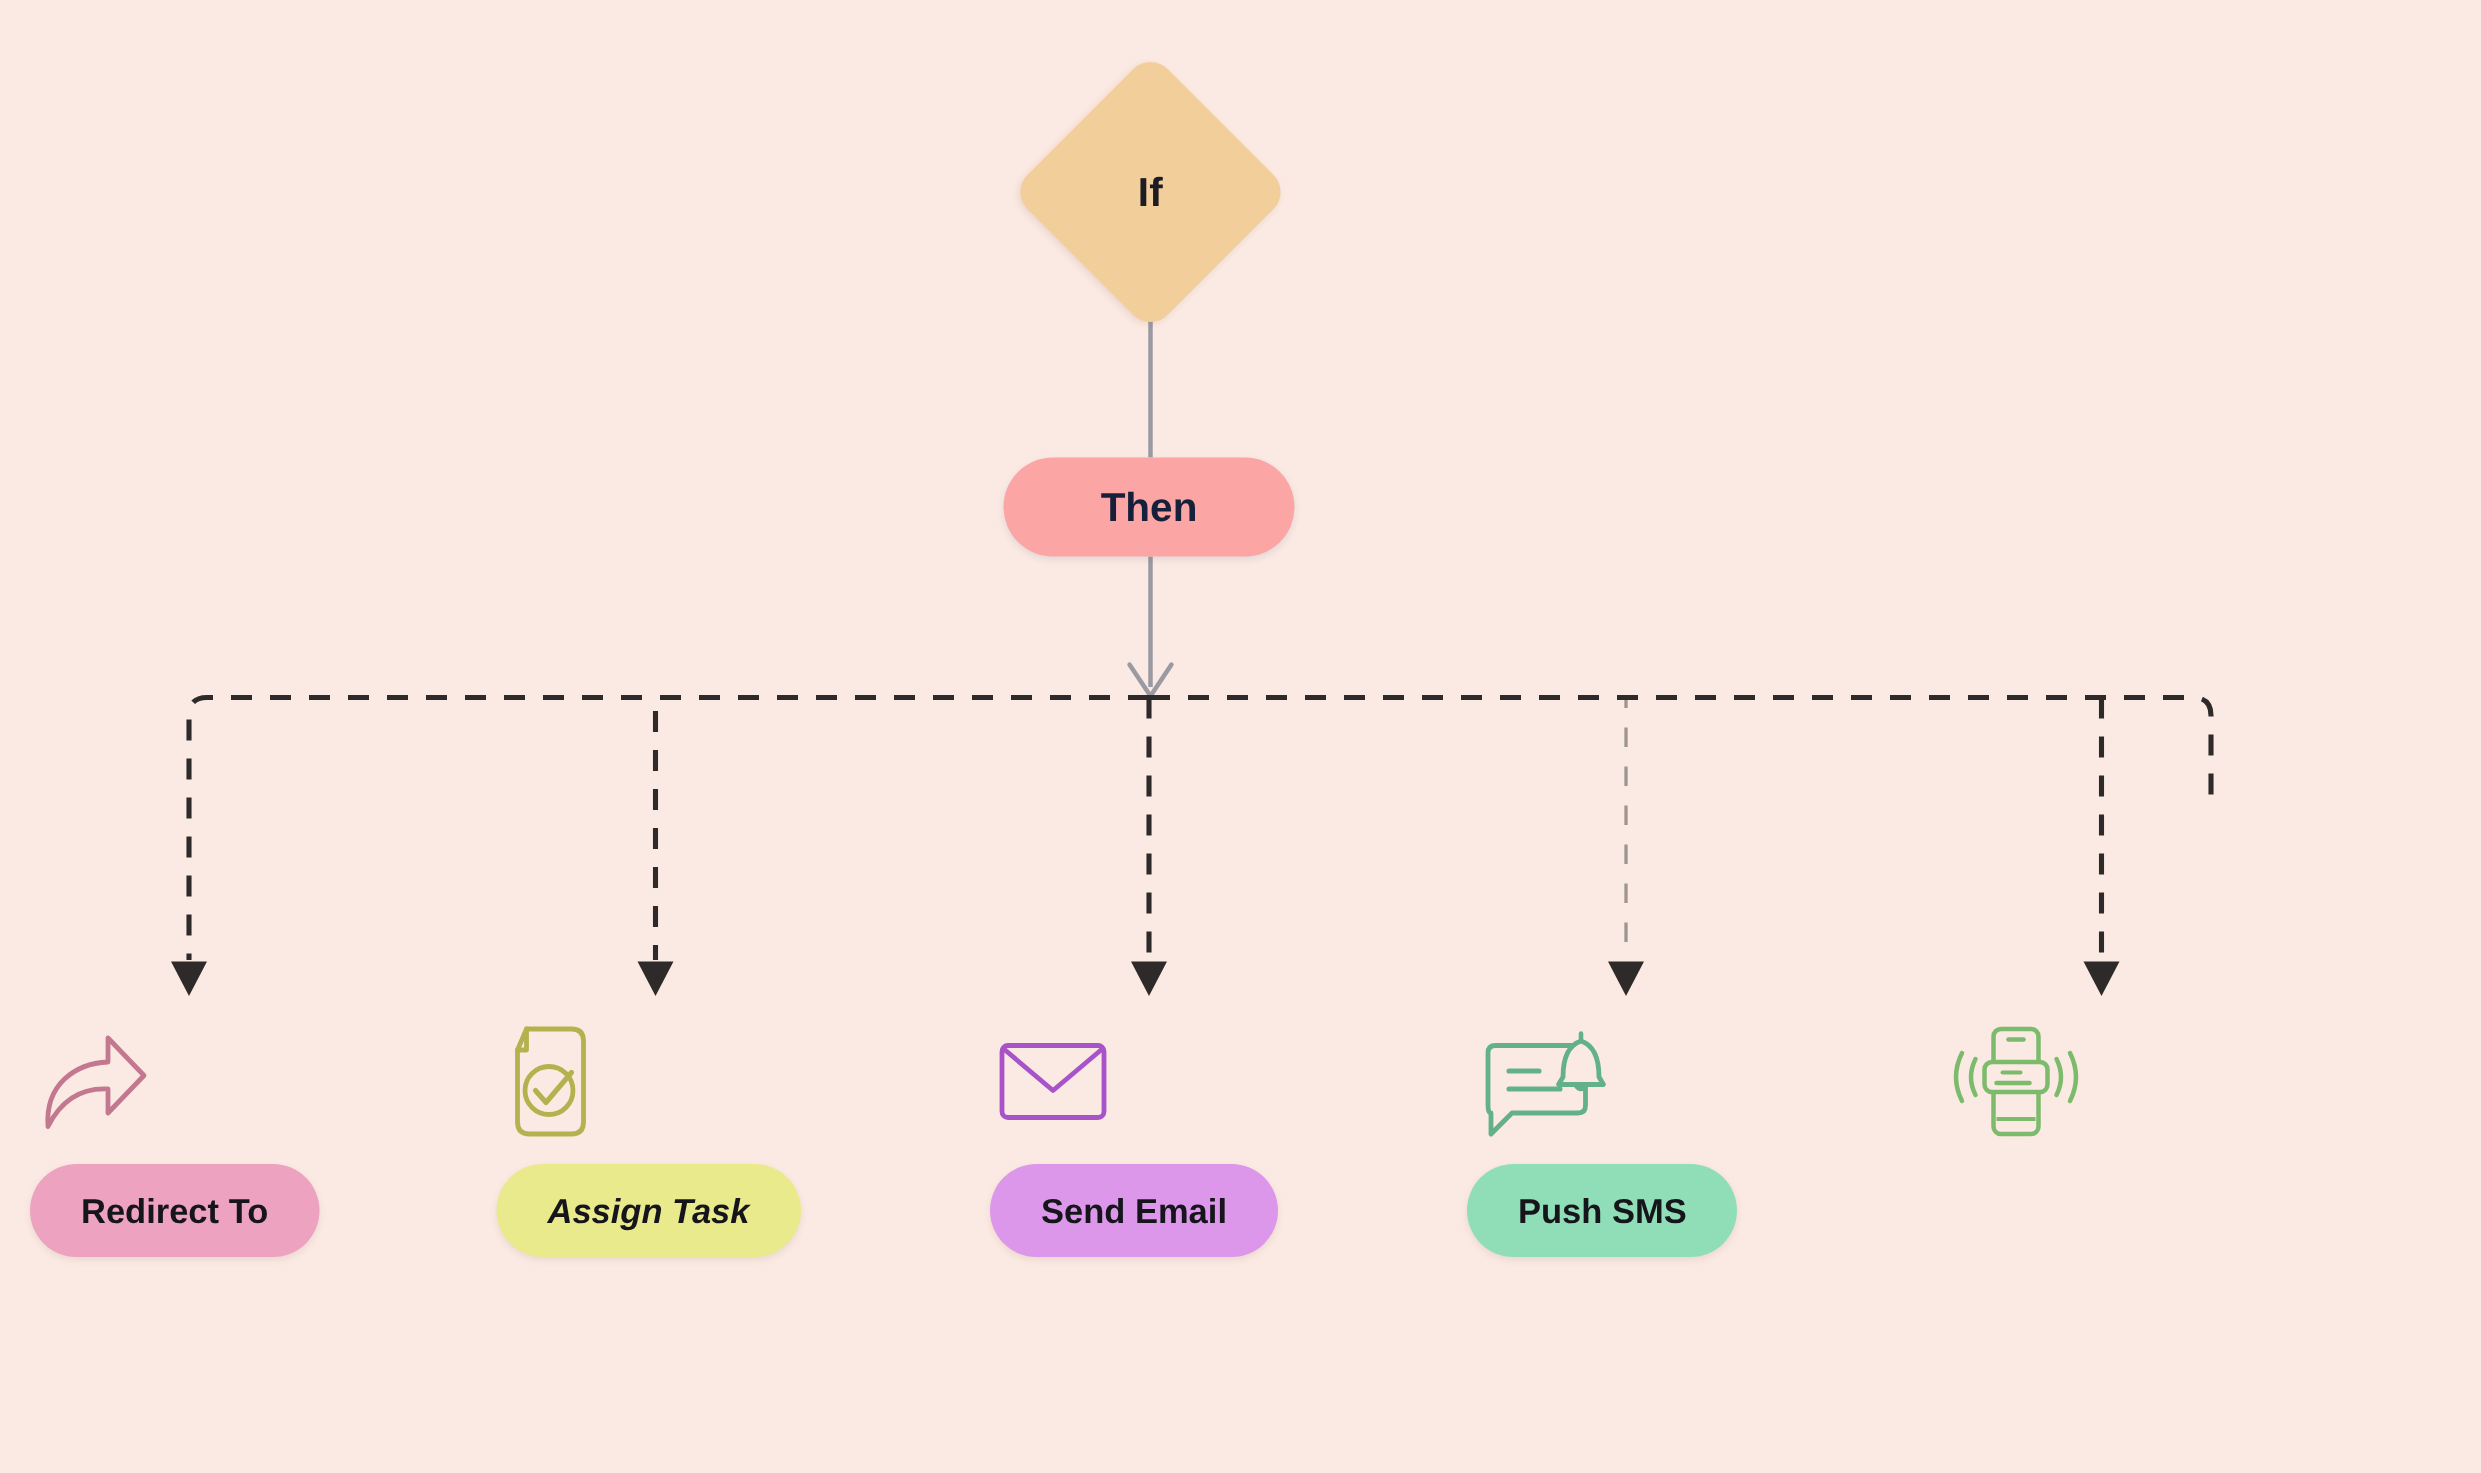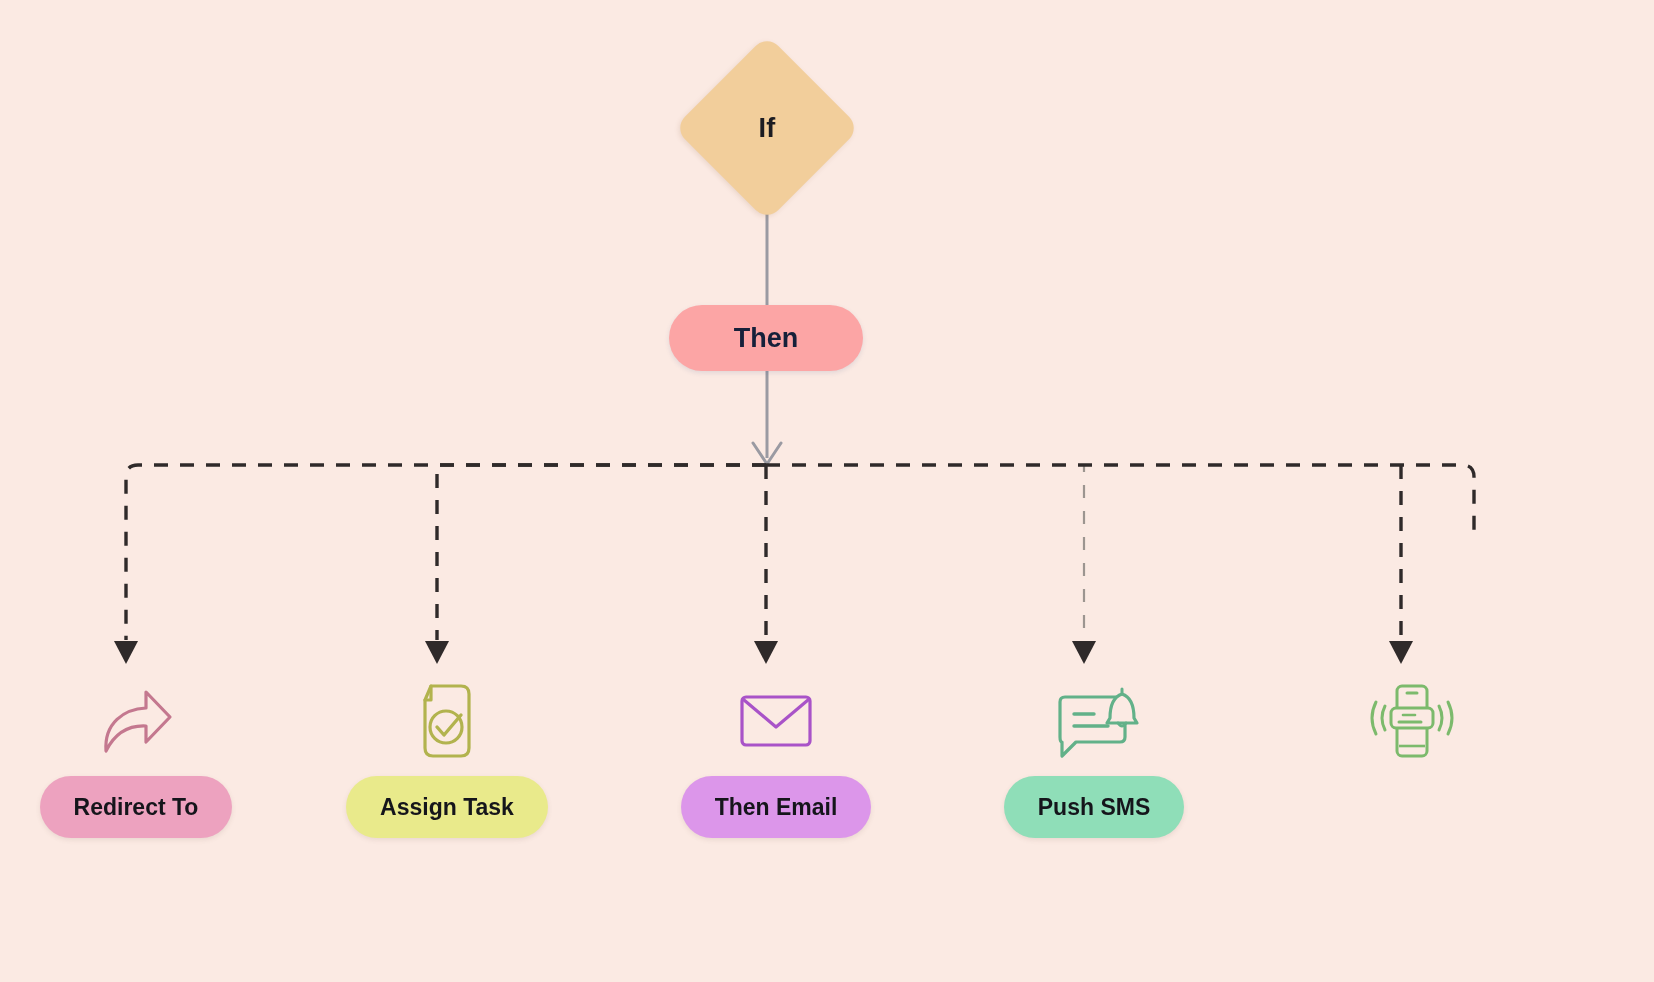--- a/index.html
+++ b/index.html
@@ -71,21 +71,21 @@
     color: #16203a;
     box-shadow: 0 2px 5px rgba(70, 90, 140, 0.14);
   }
 
   
   .action {
     position: absolute;
     top: 678px;
     display: flex;
     flex-direction: column;
-    align-items: center;
+    align-items: flex-start;
     padding-left: 20px;
   }
   .action-icon {
     height: 86px;
     display: flex;
     align-items: center;
     justify-content: center;
     margin-bottom: 12px;
   }
   .action-pill {
@@ -144,31 +144,31 @@
 
   <div class="action" style="left:311px; width:252px;">
     <div class="action-icon">
       <svg width="72" height="82" viewBox="0 0 72 82">
         <path d="M20 6 L50 6 Q58 6 58 14 L58 68 Q58 76 50 76 L22 76 Q14 76 14 68 L14 20 Z" fill="none" stroke="#b2b34e" stroke-width="3.2" stroke-linejoin="round"></path>
         <path d="M20 6 L20 20 L14 20" fill="none" stroke="#b2b34e" stroke-width="3.2" stroke-linejoin="round" stroke-linecap="round"></path>
         <circle cx="35" cy="47" r="16" fill="none" stroke="#b2b34e" stroke-width="3.2"></circle>
         <path d="M26 47 L33 55 L50 35" fill="none" stroke="#b2b34e" stroke-width="3.4" stroke-linecap="round" stroke-linejoin="round"></path>
       </svg>
     </div>
-    <div class="action-pill" style="background:#e9ea8b;">Assign Task</div>
+    <div class="action-pill" style="background:#e9ea8b;font-style:italic;">Assign Task</div>
   </div>
 
   <div class="action" style="left:640px; width:252px;">
     <div class="action-icon">
       <svg width="84" height="64" viewBox="0 0 84 64">
         <rect x="8" y="8" width="68" height="48" rx="4" ry="4" fill="none" stroke="#a953c8" stroke-width="3.2"></rect>
         <path d="M10 11 L42 38 L74 11" fill="none" stroke="#a953c8" stroke-width="3.2" stroke-linecap="round" stroke-linejoin="round"></path>
       </svg>
     </div>
-    <div class="action-pill" style="background:#dc96ea;">Then Email</div>
+    <div class="action-pill" style="background:#dc96ea;">Send Email</div>
   </div>
 
   <div class="action" style="left:958px; width:252px;">
     <div class="action-icon">
       <svg width="96" height="82" viewBox="0 0 96 82">
         <path d="M14 22 Q14 17 19 17 L74 17 Q79 17 79 22 L79 57 Q79 62 74 62 L30 62 L16 76 L16 62 Q14 62 14 57 Z" fill="none" stroke="#62b189" stroke-width="3.2" stroke-linejoin="round" stroke-linecap="round"></path>
         <line x1="28" y1="34" x2="48" y2="34" stroke="#62b189" stroke-width="3.4" stroke-linecap="round"></line>
         <line x1="28" y1="46" x2="62" y2="46" stroke="#62b189" stroke-width="3.4" stroke-linecap="round"></line>
         <path d="M64 38 Q64 18 76 14 Q88 18 88 38 L91 43 L61 43 Z" fill="#fbeae3" stroke="#62b189" stroke-width="3.2" stroke-linejoin="round"></path>
         <line x1="76" y1="9" x2="76" y2="14" stroke="#62b189" stroke-width="3" stroke-linecap="round"></line>

